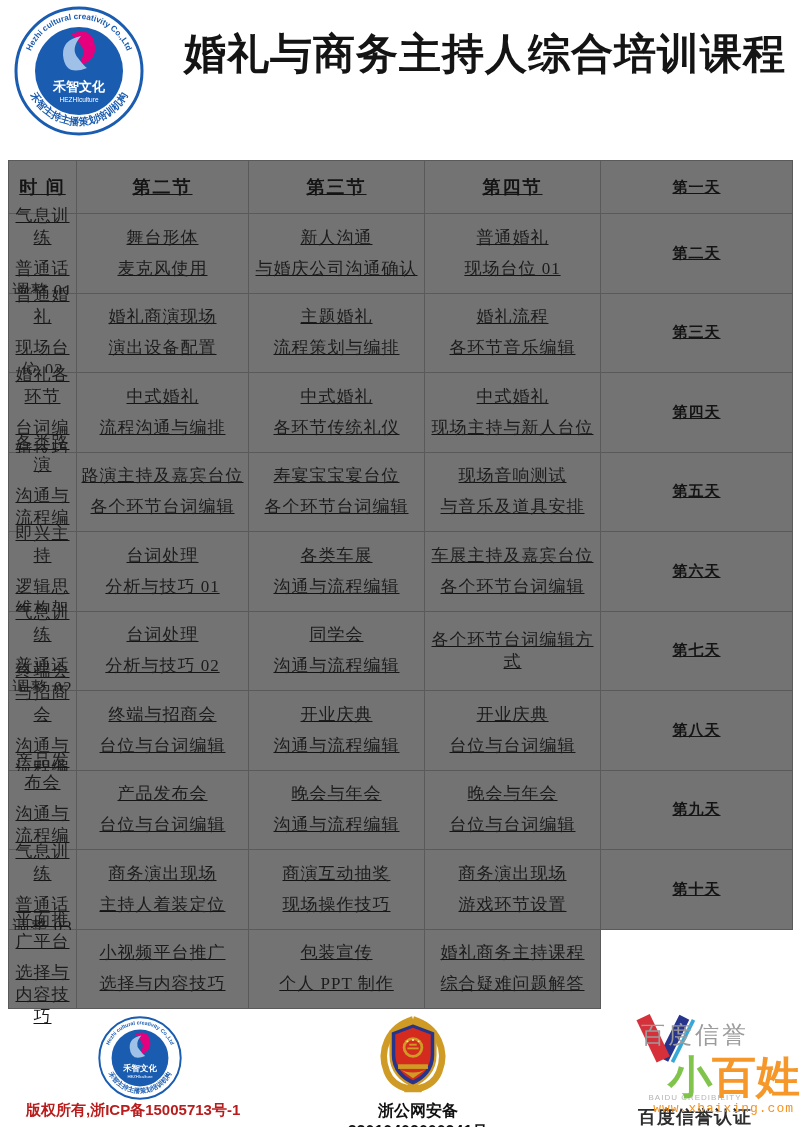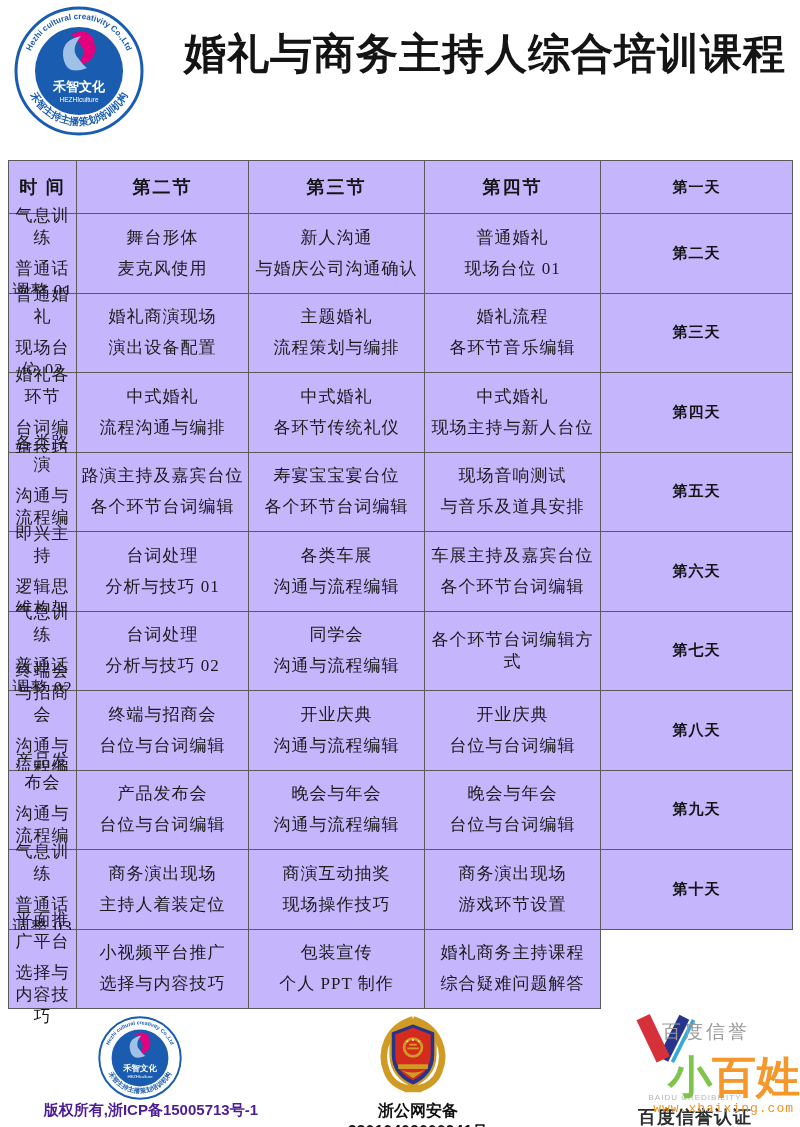--- a/index.html
+++ b/index.html
@@ -12,38 +12,38 @@
               font-size:42px;font-weight:700;letter-spacing:1px;color:#141414;
               font-family:"Liberation Serif","DejaVu Serif",serif;}
 
   
   .schedule{position:absolute;left:8px;top:160px;width:784px;
             display:grid;grid-template-columns:68px 172px 176px 176px 192px;
             grid-template-rows:53px repeat(10,79.5px);
             border-top:1px solid #5a5a5a;border-left:1px solid #5a5a5a;}
   .c{border-right:1px solid #5a5a5a;border-bottom:1px solid #5a5a5a;
      display:flex;flex-direction:column;justify-content:center;align-items:center;
-     gap:9px;text-align:center;background:#c4b5fd;}
+     gap:9px;text-align:center;background:#737373;text-decoration:underline;}
   .c.h{font-weight:700;font-size:18px;letter-spacing:2px;}
   .c.day{font-weight:700;font-size:15px;letter-spacing:1px;}
   .line{font-size:17px;line-height:22px;letter-spacing:1px;color:#1c1c1c;}
 
   
   .footer-logo{position:absolute;left:98px;top:1016px;width:84px;height:84px;}
-  .copyright{position:absolute;left:26px;top:1101px;width:232px;text-align:right;
+  .copyright{position:absolute;left:26px;top:1101px;width:232px;text-align:left;
              font-family:"Liberation Sans","DejaVu Sans",sans-serif;
-             font-size:15px;font-weight:700;color:#4c1d95;}
+             font-size:15px;font-weight:700;color:#b91c1c;}
   .police-badge{position:absolute;left:370px;top:1012px;width:86px;height:84px;}
   .police-text{position:absolute;left:318px;top:1101px;width:200px;text-align:center;
                font-family:"Liberation Sans","DejaVu Sans",sans-serif;
                font-size:16px;font-weight:700;color:#101010;}
   .baidu-logo{position:absolute;left:633px;top:1012px;width:66px;height:58px;}
-  .baidu-cn{position:absolute;left:640px;top:1019px;width:110px;text-align:right;
+  .baidu-cn{position:absolute;left:640px;top:1019px;width:110px;text-align:center;
             font-family:"Liberation Sans","DejaVu Sans",sans-serif;
-            font-size:19px;color:#9b9b9b;letter-spacing:3px;}
+            font-size:24px;color:#9b9b9b;letter-spacing:3px;}
   .baidu-en{position:absolute;left:638px;top:1093px;width:114px;text-align:center;
             font-family:"Liberation Sans","DejaVu Sans",sans-serif;
             font-size:8px;color:#b5b5b5;letter-spacing:1px;}
   .baidu-cert{position:absolute;left:630px;top:1105px;width:130px;text-align:center;
               font-family:"Liberation Sans","DejaVu Sans",sans-serif;
               font-size:18px;font-weight:700;color:#2e2e2e;letter-spacing:1px;}
 
   
   .wm-chars{position:absolute;right:0;top:1056px;font-size:44px;font-weight:700;
             font-family:"Liberation Serif","DejaVu Serif",serif;line-height:1;

